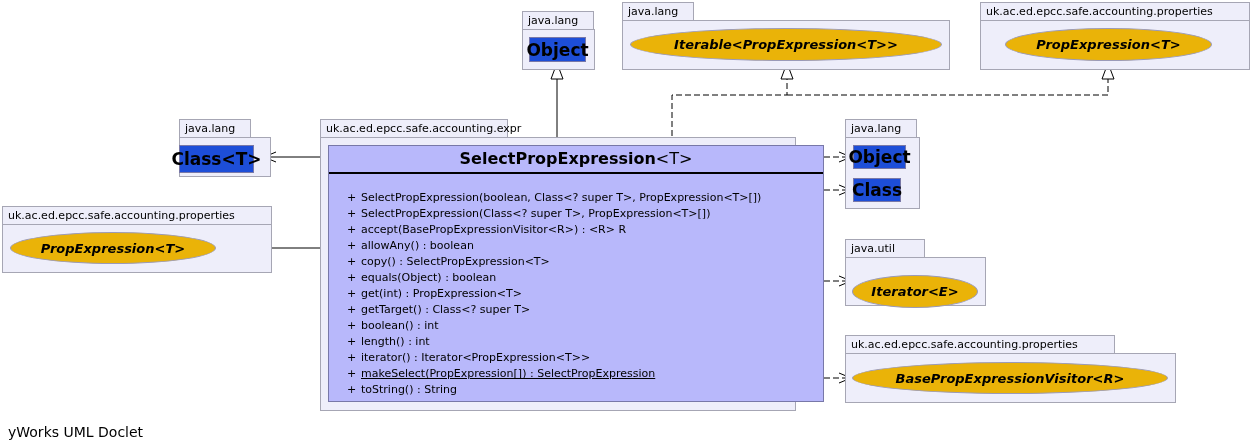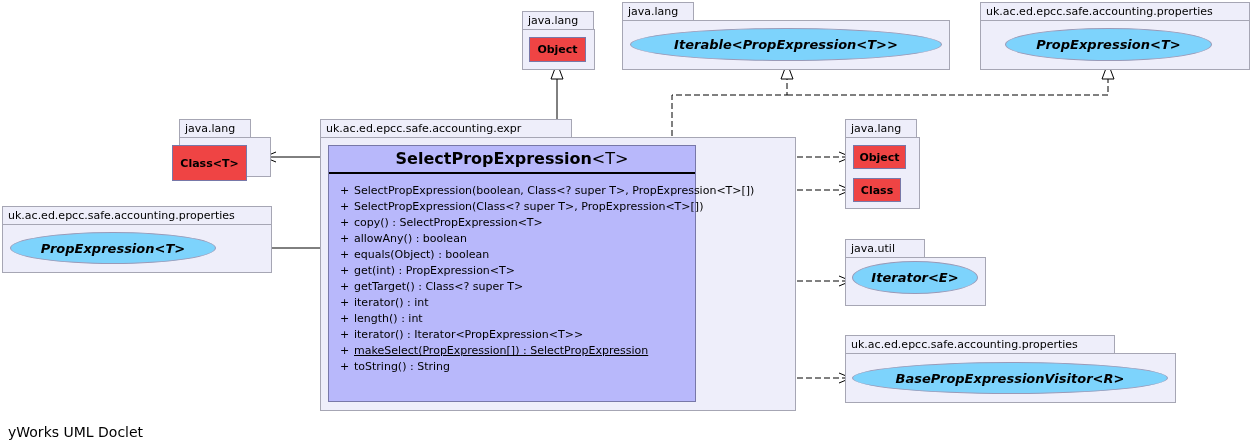--- a/index.html
+++ b/index.html
@@ -3,31 +3,31 @@
 <meta charset="utf-8">
 <style>
   html, body { margin: 0; padding: 0; background: #ffffff; }
   body { width: 1252px; height: 448px; position: relative; overflow: hidden;
          font-family: "DejaVu Sans", sans-serif; color: #000; }
   svg#wires { position: absolute; left: 0; top: 0; width: 1252px; height: 448px; pointer-events: none; }
   .pkg-tab { position: absolute; box-sizing: border-box; height: 19px; background: #eeeefa;
              border: 1px solid #a6a6b4; border-bottom: none; font-size: 11px; line-height: 17px;
              padding-left: 5px; white-space: nowrap; }
   .pkg-body { position: absolute; box-sizing: border-box; background: #eeeefa; border: 1px solid #a6a6b4; }
-  .cls-box { position: absolute; box-sizing: border-box; background: #ef4444; border: 1px solid #7878a8;
-             font-weight: bold; font-size: 11px; display: flex; align-items: center; justify-content: center; white-space: nowrap; }
-  .iface { position: absolute; box-sizing: border-box; background: #7dd3fc; border: 1px solid #9a9ab8;
+  .cls-box { position: absolute; box-sizing: border-box; background: #1d4ed8; border: 1px solid #7878a8;
+             font-weight: bold; font-size: 17px; display: flex; align-items: center; justify-content: center; white-space: nowrap; }
+  .iface { position: absolute; box-sizing: border-box; background: #eab308; border: 1px solid #9a9ab8;
            border-radius: 50%; font-weight: bold; font-style: italic; font-size: 13px;
            display: flex; align-items: center; justify-content: center; white-space: nowrap; }
-  .main-class { position: absolute; left: 328px; top: 145px; width: 368px; height: 257px; box-sizing: border-box;
+  .main-class { position: absolute; left: 328px; top: 145px; width: 496px; height: 257px; box-sizing: border-box;
                 background: #b8b8fb; border: 1px solid #7878a8; }
   .main-title { height: 26px; line-height: 26px; text-align: center; font-size: 16px; font-weight: bold;
                 border-bottom: 2px solid #000; }
   .main-title .tp { font-weight: normal; }
-  .ops { list-style: none; margin: 7px; padding: 2px 16px 0 4px; font-size: 11px; }
+  .ops { list-style: none; margin: 14px; padding: 2px 16px 0 4px; font-size: 11px; }
   .ops li { height: 16px; line-height: 16px; white-space: nowrap; }
   .ops li .vis { display: inline-block; width: 14px; }
   .ops li.static .sig { text-decoration: underline; }
   .footer { position: absolute; left: 8px; top: 424px; font-size: 14px; }
 </style>
 </head>
 <body>
 
 <svg id="wires" viewBox="0 0 1252 448">
 
@@ -87,64 +87,65 @@
 
 <div>
   <div class="pkg-tab" style="left:980px; top:2px; width:270px;">uk.ac.ed.epcc.safe.accounting.properties</div>
   <div class="pkg-body" style="left:980px; top:20px; width:270px; height:50px;"></div>
   <div class="iface" style="left:1005px; top:28px; width:207px; height:33px;">PropExpression&lt;T&gt;</div>
 </div>
 
 <div>
   <div class="pkg-tab" style="left:179px; top:119px; width:72px;">java.lang</div>
   <div class="pkg-body" style="left:179px; top:137px; width:92px; height:40px;"></div>
-  <div class="cls-box" style="left:172px; top:145px; width:75px; height:36px;">Class&lt;T&gt;</div>
+  <div class="cls-box" style="left:179px; top:145px; width:75px; height:28px;">Class&lt;T&gt;</div>
 </div>
 
 <div>
   <div class="pkg-tab" style="left:2px; top:206px; width:270px;">uk.ac.ed.epcc.safe.accounting.properties</div>
   <div class="pkg-body" style="left:2px; top:224px; width:270px; height:49px;"></div>
   <div class="iface" style="left:10px; top:232px; width:206px; height:32px;">PropExpression&lt;T&gt;</div>
 </div>
 
 <div>
-  <div class="pkg-tab" style="left:320px; top:119px; width:252px;">uk.ac.ed.epcc.safe.accounting.expr</div>
+  <div class="pkg-tab" style="left:320px; top:119px; width:188px;">uk.ac.ed.epcc.safe.accounting.expr</div>
   <div class="pkg-body" style="left:320px; top:137px; width:476px; height:274px;"></div>
   <div class="main-class">
     <div class="main-title">
       <span>SelectPropExpression</span><span class="tp">&lt;T&gt;</span>
     </div>
     <ul class="ops" id="ops">
         <li><span class="vis">+</span><span class="sig">SelectPropExpression(boolean, Class&lt;? super T&gt;, PropExpression&lt;T&gt;[])</span></li>
         <li><span class="vis">+</span><span class="sig">SelectPropExpression(Class&lt;? super T&gt;, PropExpression&lt;T&gt;[])</span></li>
+        <li><span class="vis">+</span><span class="sig">accept(BasePropExpressionVisitor&lt;R&gt;) : &lt;R&gt; R</span></li>
+        <li><span class="vis">+</span><span class="sig">allowAny() : boolean</span></li>
         <li><span class="vis">+</span><span class="sig">copy() : SelectPropExpression&lt;T&gt;</span></li>
-        <li><span class="vis">+</span><span class="sig">allowAny() : boolean</span></li>
         <li><span class="vis">+</span><span class="sig">equals(Object) : boolean</span></li>
         <li><span class="vis">+</span><span class="sig">get(int) : PropExpression&lt;T&gt;</span></li>
         <li><span class="vis">+</span><span class="sig">getTarget() : Class&lt;? super T&gt;</span></li>
-        <li><span class="vis">+</span><span class="sig">iterator() : int</span></li>
+        <li><span class="vis">+</span><span class="sig">boolean() : int</span></li>
         <li><span class="vis">+</span><span class="sig">length() : int</span></li>
         <li><span class="vis">+</span><span class="sig">iterator() : Iterator&lt;PropExpression&lt;T&gt;&gt;</span></li>
         <li class="static"><span class="vis">+</span><span class="sig">makeSelect(PropExpression[]) : SelectPropExpression</span></li>
         <li><span class="vis">+</span><span class="sig">toString() : String</span></li>
       </ul>
   </div>
 </div>
 
 <div>
   <div class="pkg-tab" style="left:845px; top:119px; width:72px;">java.lang</div>
   <div class="pkg-body" style="left:845px; top:137px; width:75px; height:72px;"></div>
   <div class="cls-box" style="left:853px; top:145px; width:53px; height:24px;">Object</div>
   <div class="cls-box" style="left:853px; top:178px; width:48px; height:24px;">Class</div>
 </div>
 
 <div>
   <div class="pkg-tab" style="left:845px; top:239px; width:80px;">java.util</div>
   <div class="pkg-body" style="left:845px; top:257px; width:141px; height:49px;"></div>
-  <div class="iface" style="left:852px; top:261px; width:126px; height:33px;">Iterator&lt;E&gt;</div>
+  <div class="iface" style="left:852px; top:275px; width:126px; height:33px;">Iterator&lt;E&gt;</div>
 </div>
 
 <div>
   <div class="pkg-tab" style="left:845px; top:335px; width:270px;">uk.ac.ed.epcc.safe.accounting.properties</div>
   <div class="pkg-body" style="left:845px; top:353px; width:331px; height:50px;"></div>
   <div class="iface" style="left:852px; top:362px; width:316px; height:32px;">BasePropExpressionVisitor&lt;R&gt;</div>
 </div>
 
 <div class="footer">yWorks UML Doclet</div>
 

